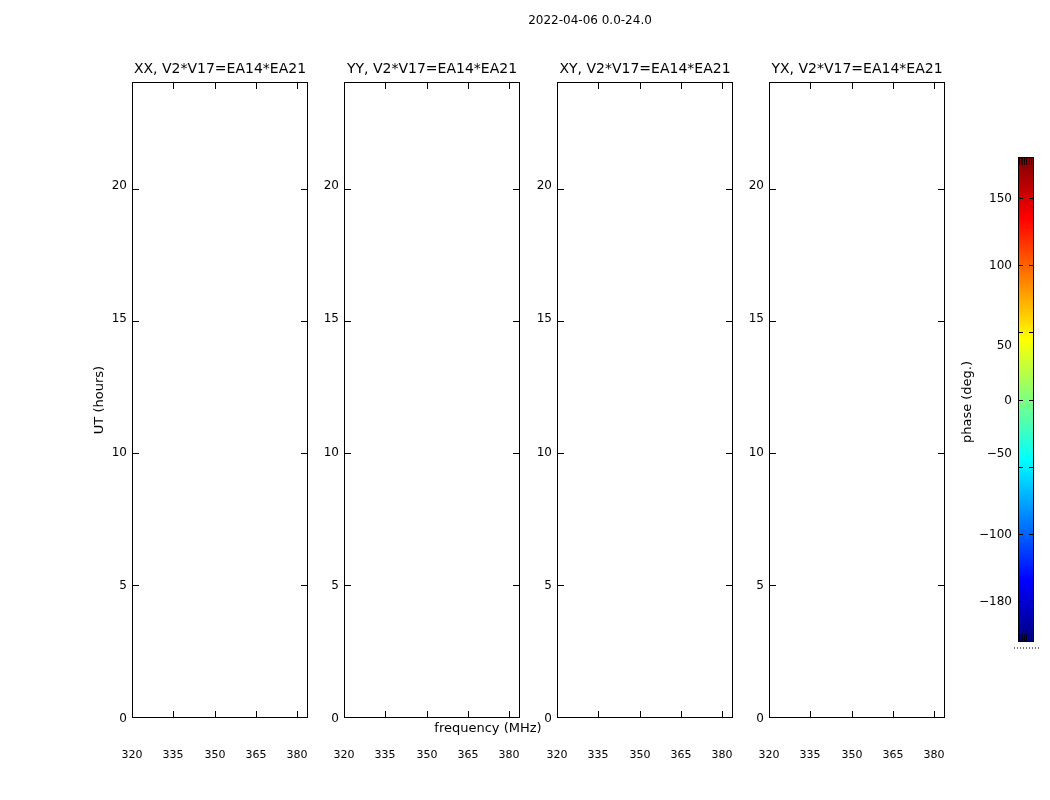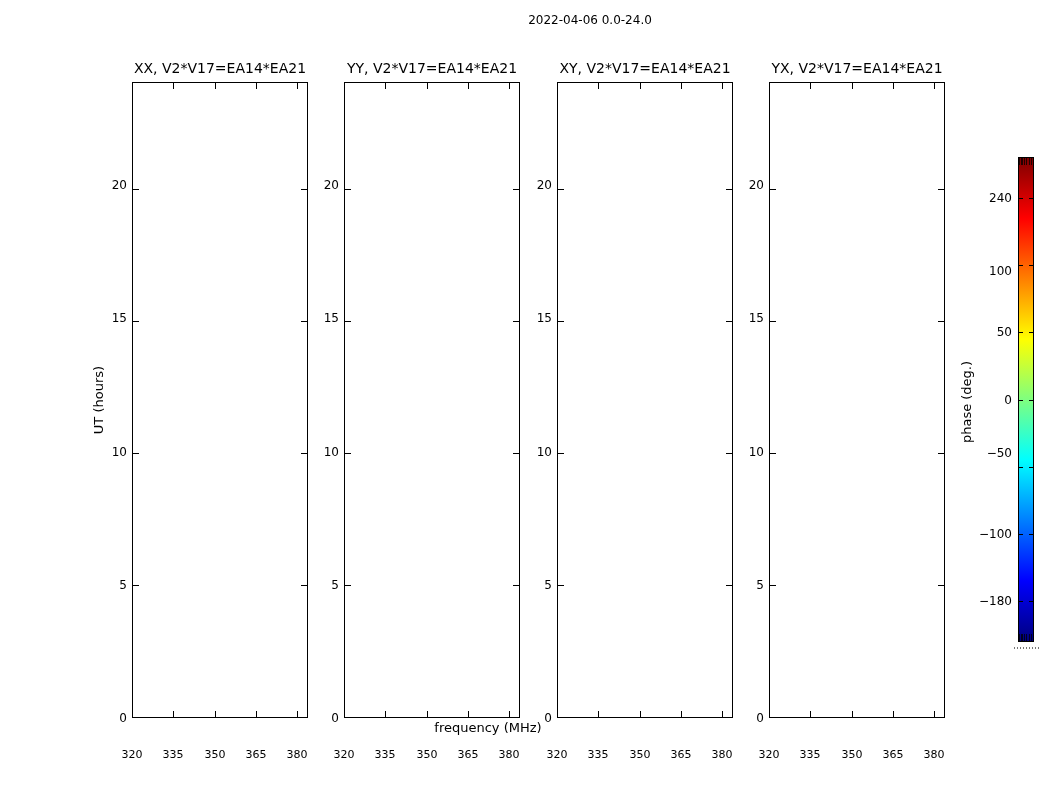--- a/index.html
+++ b/index.html
@@ -125,23 +125,23 @@
   <div class="xlab">frequency (MHz)</div>
 
   <div class="cbar">
     <div class="cb-grad" style="background: linear-gradient(rgb(127, 0, 0) 0%, rgb(255, 0, 0) 12.5%, rgb(255, 127, 0) 25%, rgb(255, 255, 0) 37.5%, rgb(127, 255, 127) 50%, rgb(0, 255, 255) 62.5%, rgb(0, 127, 255) 75%, rgb(0, 0, 255) 87.5%, rgb(0, 0, 127) 100%);"></div>
     <div class="cb-hatch top"></div>
     <div class="cb-hatch bot"></div>
     <div class="cb-ticks"></div>
   </div>
   <div class="cb-dots"></div>
 
-  <div class="cb-lab" style="top:191px">240</div>
-  <div class="cb-lab" style="top:264px">100</div>
-  <div class="cb-lab" style="top:325px">50</div>
+  <div class="cb-lab" style="top:191px">150</div>
+  <div class="cb-lab" style="top:258px">100</div>
+  <div class="cb-lab" style="top:338px">50</div>
   <div class="cb-lab" style="top:393px">0</div>
   <div class="cb-lab" style="top:446px">−50</div>
   <div class="cb-lab" style="top:527px">−100</div>
   <div class="cb-lab" style="top:594px">−180</div>
 
   <div class="vlab" style="left:907px;top:394px">phase (deg.)</div>
 
 </div>
 
 </body></html>

